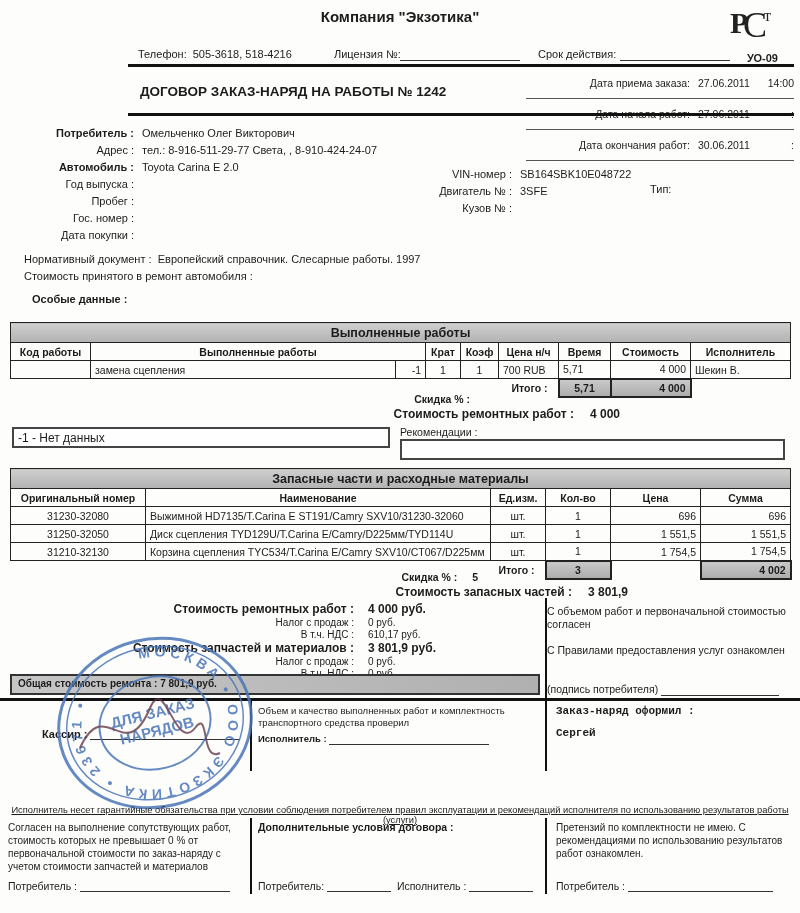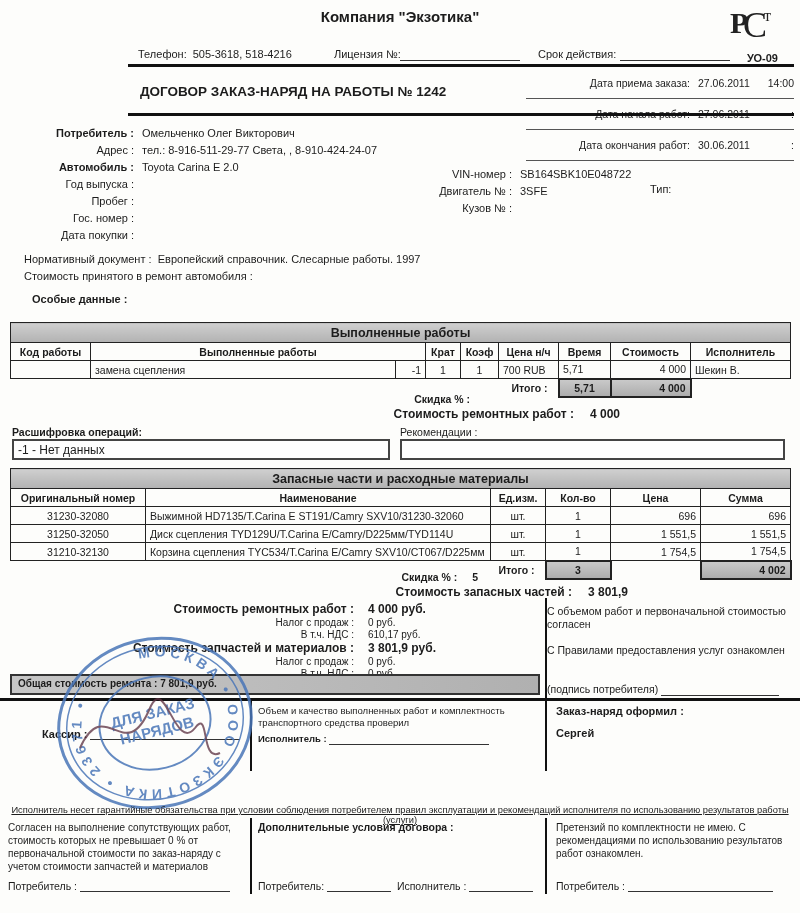--- a/index.html
+++ b/index.html
@@ -84,21 +84,21 @@
   .agree-box { top:598px; left:545px; width:250px; height:100px; border-left:2px solid #111; padding:7px 0; font-size:10.5px; line-height:13px; }
   .agree-box .gap { height:13px; }
 
   .grand-total { top:674px; left:10px; width:530px; height:21px; background:linear-gradient(90deg,#c6c6c6,#b0b0b0); border:2px solid #333; font-size:10px; font-weight:bold; padding:2px 6px; }
 
   
   .vdiv { position:absolute; width:2px; background:#111; }
   .cashier { top:728px; left:42px; font-size:11px; font-weight:bold; }
   .quality { top:705px; left:258px; width:278px; font-size:9.5px; line-height:12px; }
   .quality .exec { margin-top:4px; }
-  .prepared { top:705px; left:556px; font-size:11px; font-weight:bold; }
+  .prepared { top:705px; left:556px; font-size:11px; font-weight:bold;font-family:Liberation Mono, monospace; }
   .prepared .who { margin-top:10px; }
 
   
   .stamp { top:633px; left:50px; opacity:.85; }
   .disclaimer { top:805px; left:0; width:100%; text-align:center; font-size:9.3px; text-decoration:underline; }
 
   
   .fcol { position:absolute; font-size:10px; line-height:13px; }
   .fcol1 { top:821px; left:8px; width:238px; }
   .fcol2 { top:821px; left:258px; width:278px; font-weight:bold; font-size:10.5px; }
@@ -250,21 +250,20 @@
   </tbody>
     </table>
 
   <div class="abs works-discount">Скидка % :</div>
   <div class="abs works-cost">
     <span>Стоимость ремонтных работ :</span>
     <span class="val">4 000</span>
   </div>
 
   <div class="abs decode-block">
-    <div class="lbl">Расшифровка операций:</div>
     <div class="box">-1 - Нет данных</div>
   </div>
   <div class="abs recommend-block">
     <div class="lbl">Рекомендации :</div>
     <div class="box"></div>
   </div>
 
   <table class="abs parts-tbl">
     <colgroup>
       <col style="width:135px">

